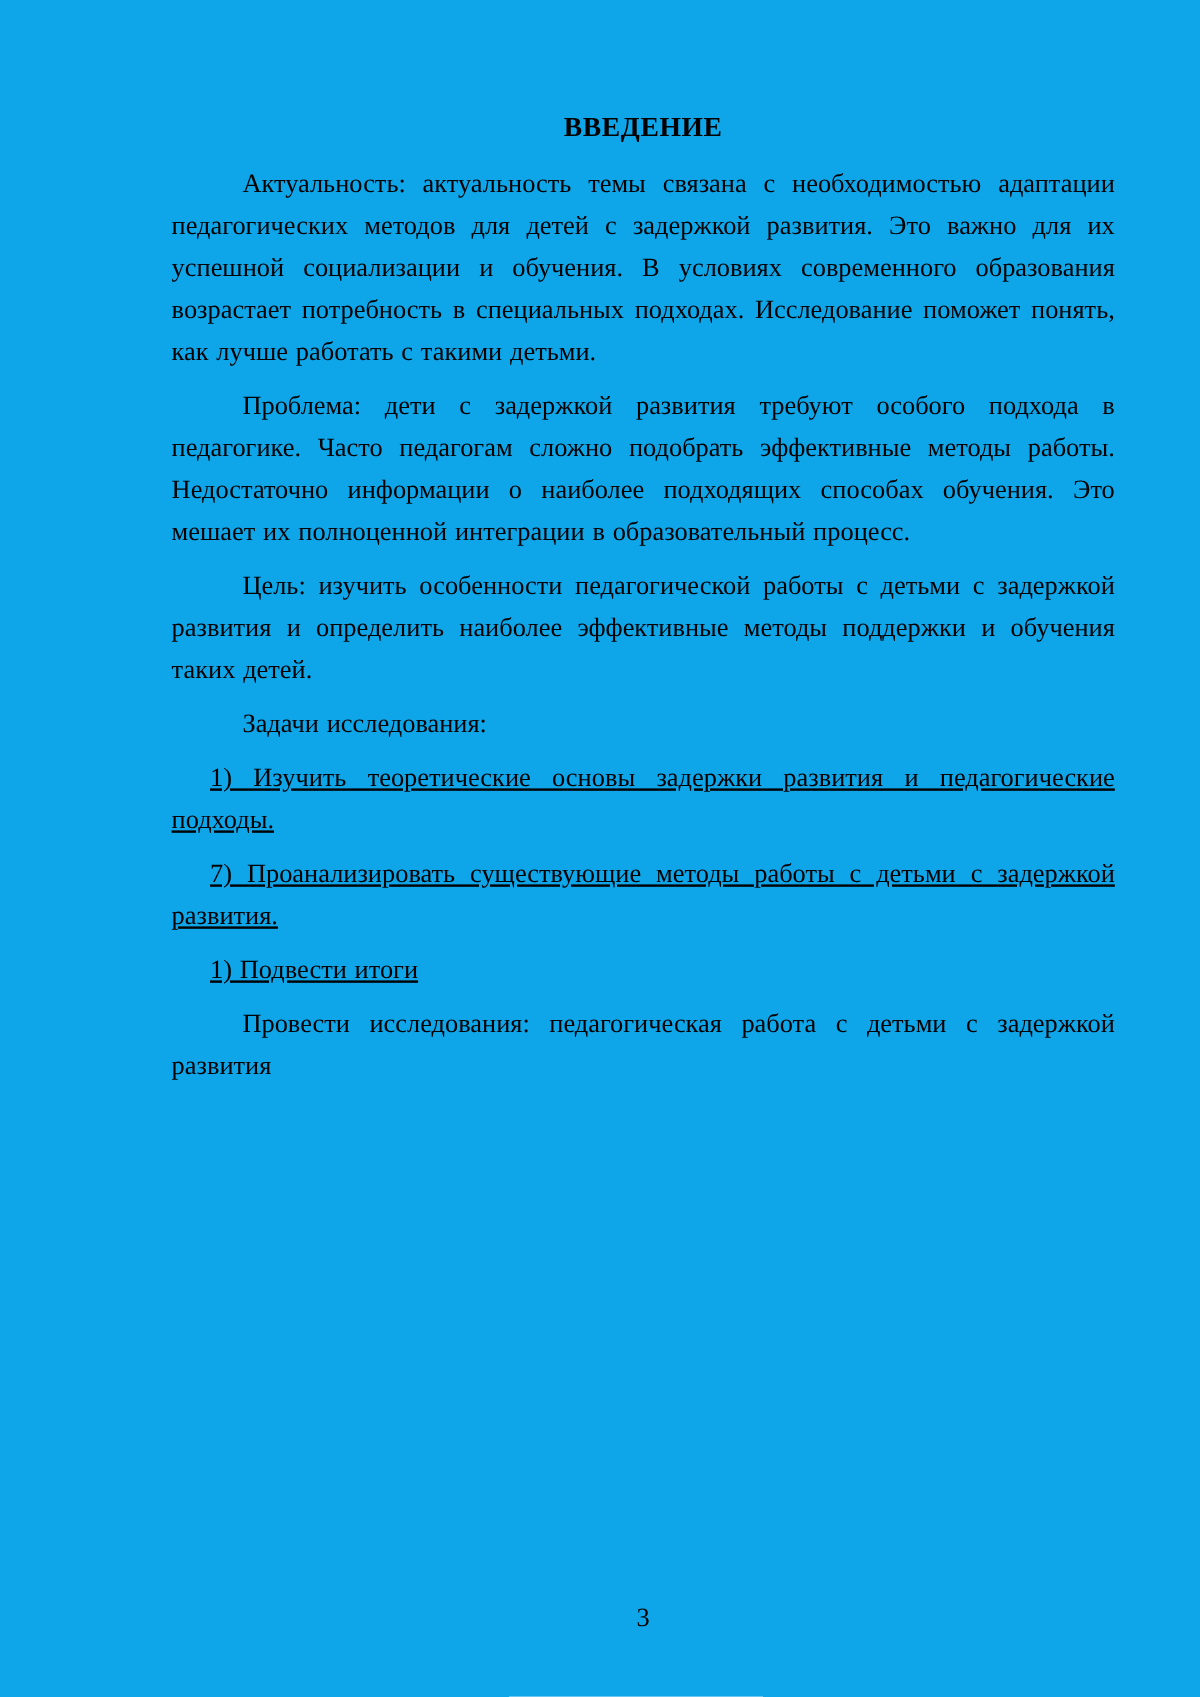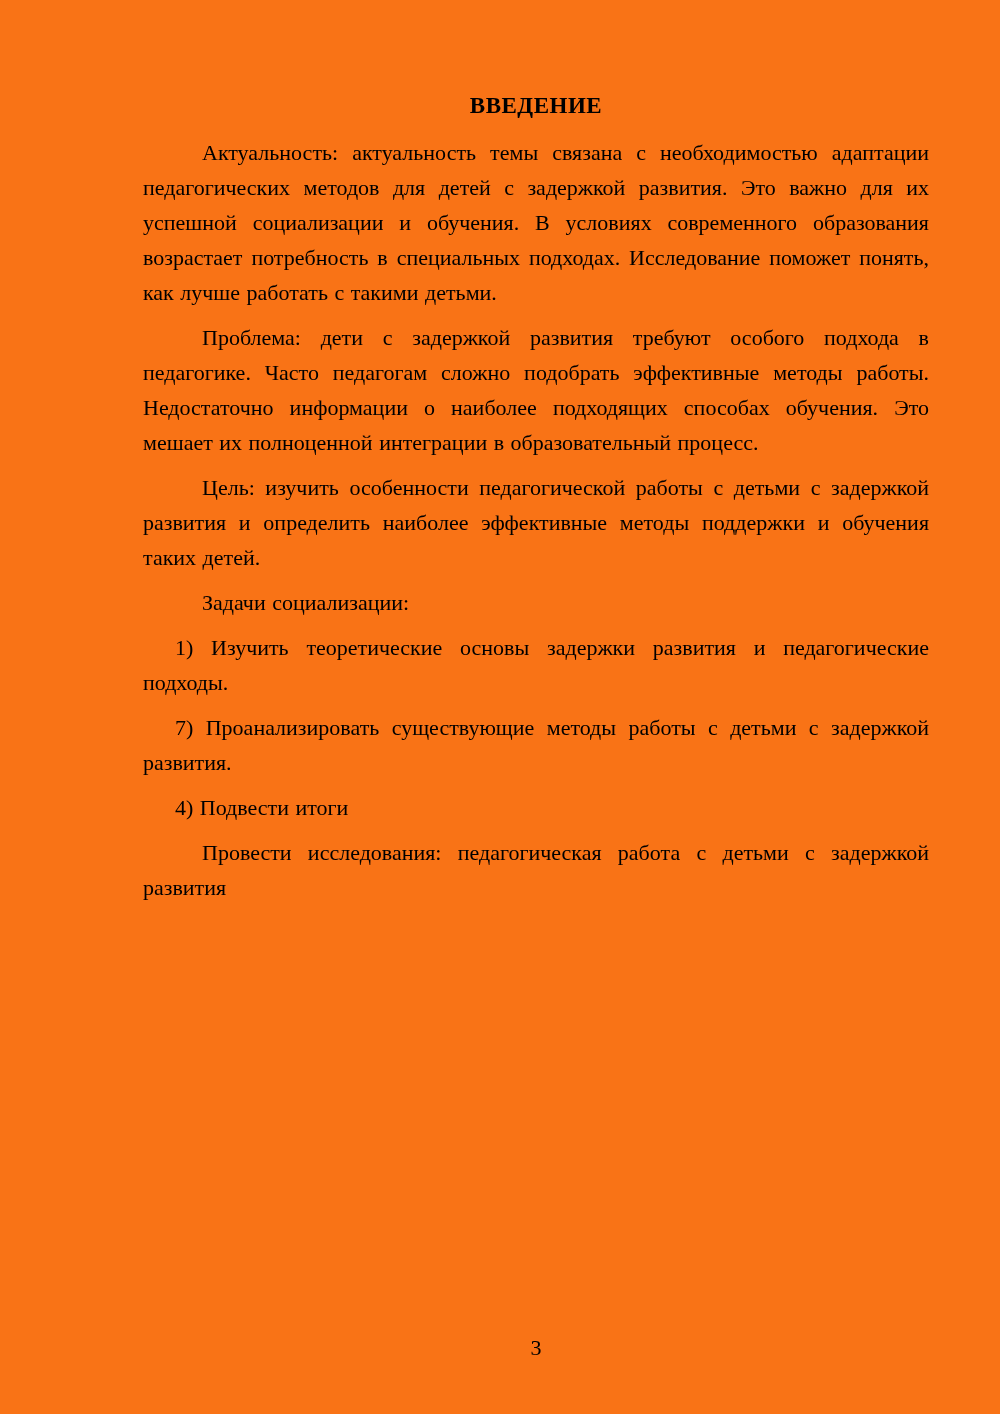--- a/index.html
+++ b/index.html
@@ -8,21 +8,21 @@
   }
   body {
     font-family: "Liberation Serif", "DejaVu Serif", serif;
     color: #000000;
   }
   .page {
     position: relative;
     width: 1000px;
     height: 1414px;
     margin: 0 auto;
-    background: #f97316;
+    background: #0ea5e9;
     padding: 88px 71px 0 143px; 
     overflow: hidden;
   }
   .doc-title {
     font-size: 23px;
     font-weight: bold;
     text-align: center;
     line-height: 35px;
     margin-bottom: 12px;
     letter-spacing: 0.5px;
@@ -31,20 +31,21 @@
     font-size: 22px;
     line-height: 35px;
     text-align: justify;
     text-align-last: left;
     text-indent: 59px;
     margin-bottom: 10px;
     word-spacing: 1px;
   }
   .para.list {
     text-indent: 32px;
+    text-decoration: underline;
   }
   .page-number {
     position: absolute;
     bottom: 52px;
     left: 143px;
     right: 71px;
     text-align: center;
     font-size: 22px;
     line-height: 28px;
   }
@@ -55,29 +56,29 @@
 <div class="page">
 
   <h1 class="doc-title">ВВЕДЕНИЕ</h1>
 
   <p class="para">Актуальность: актуальность темы связана с необходимостью адаптации педагогических методов для детей с задержкой развития. Это важно для их успешной социализации и обучения. В условиях современного образования возрастает потребность в специальных подходах. Исследование поможет понять, как лучше работать с такими детьми.</p>
 
   <p class="para">Проблема: дети с задержкой развития требуют особого подхода в педагогике. Часто педагогам сложно подобрать эффективные методы работы. Недостаточно информации о наиболее подходящих способах обучения. Это мешает их полноценной интеграции в образовательный процесс.</p>
 
   <p class="para">Цель: изучить особенности педагогической работы с детьми с задержкой развития и определить наиболее эффективные методы поддержки и обучения таких детей.</p>
 
-  <p class="para">Задачи социализации:</p>
+  <p class="para">Задачи исследования:</p>
 
   <p class="para list">1) Изучить теоретические основы задержки развития и педагогические подходы.</p>
 
   <p class="para list">7) Проанализировать существующие методы работы с детьми с задержкой развития.</p>
 
 
 
-  <p class="para list">4) Подвести итоги</p>
+  <p class="para list">1) Подвести итоги</p>
 
 
   <p class="para">Провести исследования: педагогическая работа с детьми с задержкой развития</p>
 
 
   <div class="page-number">3</div>
 
 </div>
 
 </body></html>

